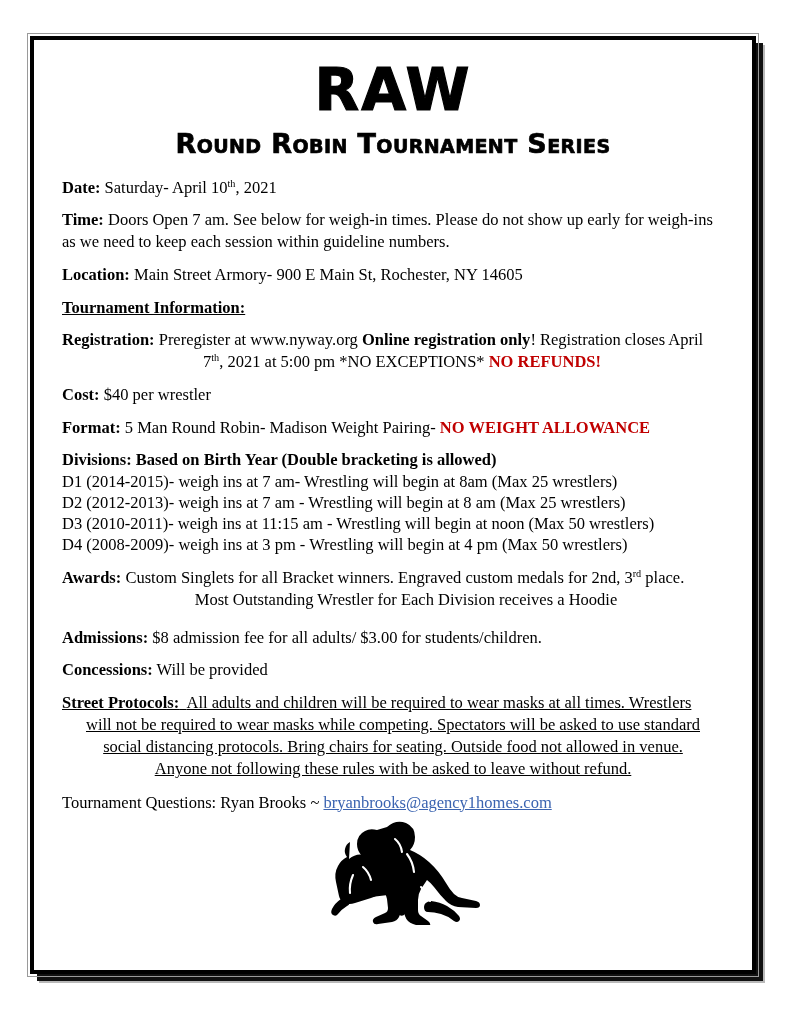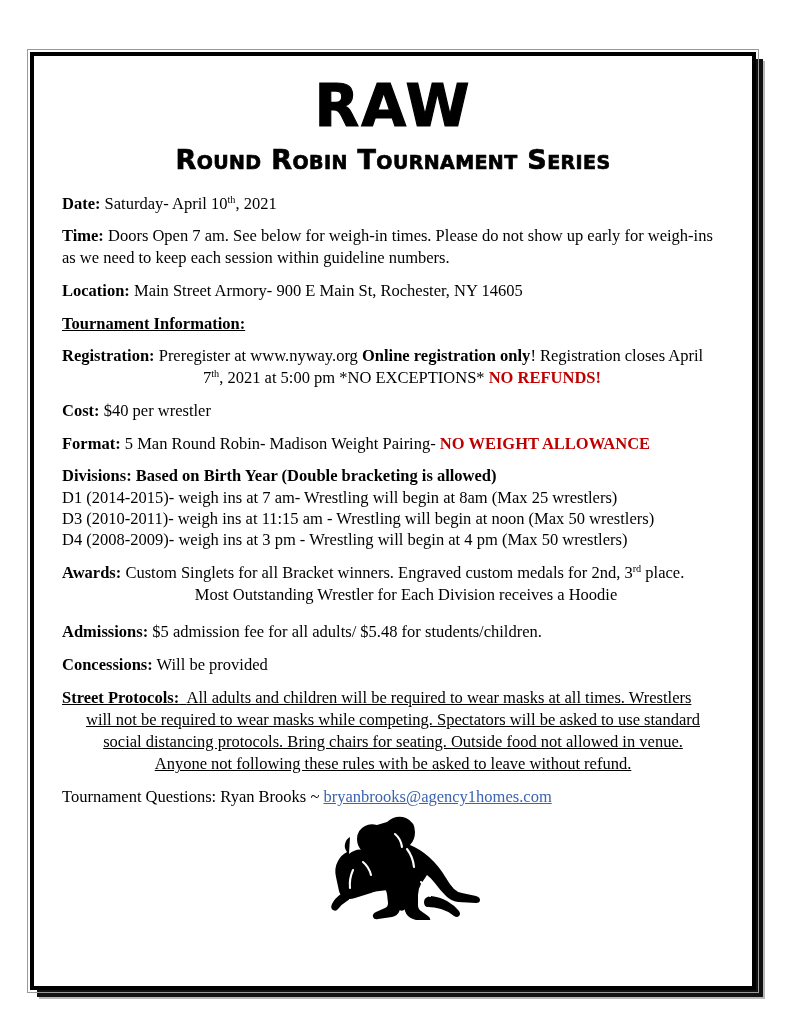--- a/index.html
+++ b/index.html
@@ -13,21 +13,21 @@
     position: relative;
     overflow: hidden;
     font-family: "Liberation Serif", serif;
     color: #000000;
   }
 
   
   #flyer-frame {
     position: absolute;
     left: 30px;
-    top: 52px;
+    top: 36px;
     width: 726px;
     height: 938px;
     box-sizing: border-box;
     background: #ffffff;
     border: 4px solid #000000;
     outline: 1px solid #9a9a9a;
     outline-offset: 2px;
     box-shadow: 7px 7px 0 0 #111111, 9px 9px 0 0 #b9b9b9;
   }
 
@@ -205,33 +205,34 @@
       </p>
 
       <p class="para">
         <span class="lbl">Format:</span>
         <span>5 Man Round Robin- Madison Weight Pairing- </span><span class="red">NO WEIGHT ALLOWANCE</span>
       </p>
 
       <div class="divisions">
         <span class="dline b">Divisions: Based on Birth Year (Double bracketing is allowed)</span>
         <span class="dline">D1 (2014-2015)- weigh ins at 7 am- Wrestling will begin at 8am (Max 25 wrestlers)</span>
+        <span class="dline">D2 (2012-2013)- weigh ins at 7 am - Wrestling will begin at 8 am (Max 25 wrestlers)</span>
         <span class="dline">D3 (2010-2011)- weigh ins at 11:15 am - Wrestling will begin at noon (Max 50 wrestlers)</span>
         <span class="dline">D4 (2008-2009)- weigh ins at 3 pm - Wrestling will begin at 4 pm (Max 50 wrestlers)</span>
       </div>
 
       <p class="para" style="margin-top:12px;">
         <span class="lbl">Awards:</span>
         <span><span>Custom Singlets for all Bracket winners. Engraved custom medals for 2nd, 3</span><sup>rd</sup><span> place.</span></span>
         <span class="awards-line2">Most Outstanding Wrestler for Each Division receives a Hoodie</span>
       </p>
 
       <p class="para" style="margin-top:16px;">
         <span class="lbl">Admissions:</span>
-        <span>$5 admission fee for all adults/ $5.48 for students/children.</span>
+        <span>$8 admission fee for all adults/ $3.00 for students/children.</span>
       </p>
 
       <p class="para">
         <span class="lbl">Concessions:</span>
         <span>Will be provided</span>
       </p>
 
       <div class="safety">
         <span class="sline"><span class="lbl">Street Protocols:</span>&nbsp; <span>All adults and children will be required to wear masks at all times.  Wrestlers</span></span>
         <span class="sline">will not be required to wear masks while competing.  Spectators will be asked to use standard</span>

